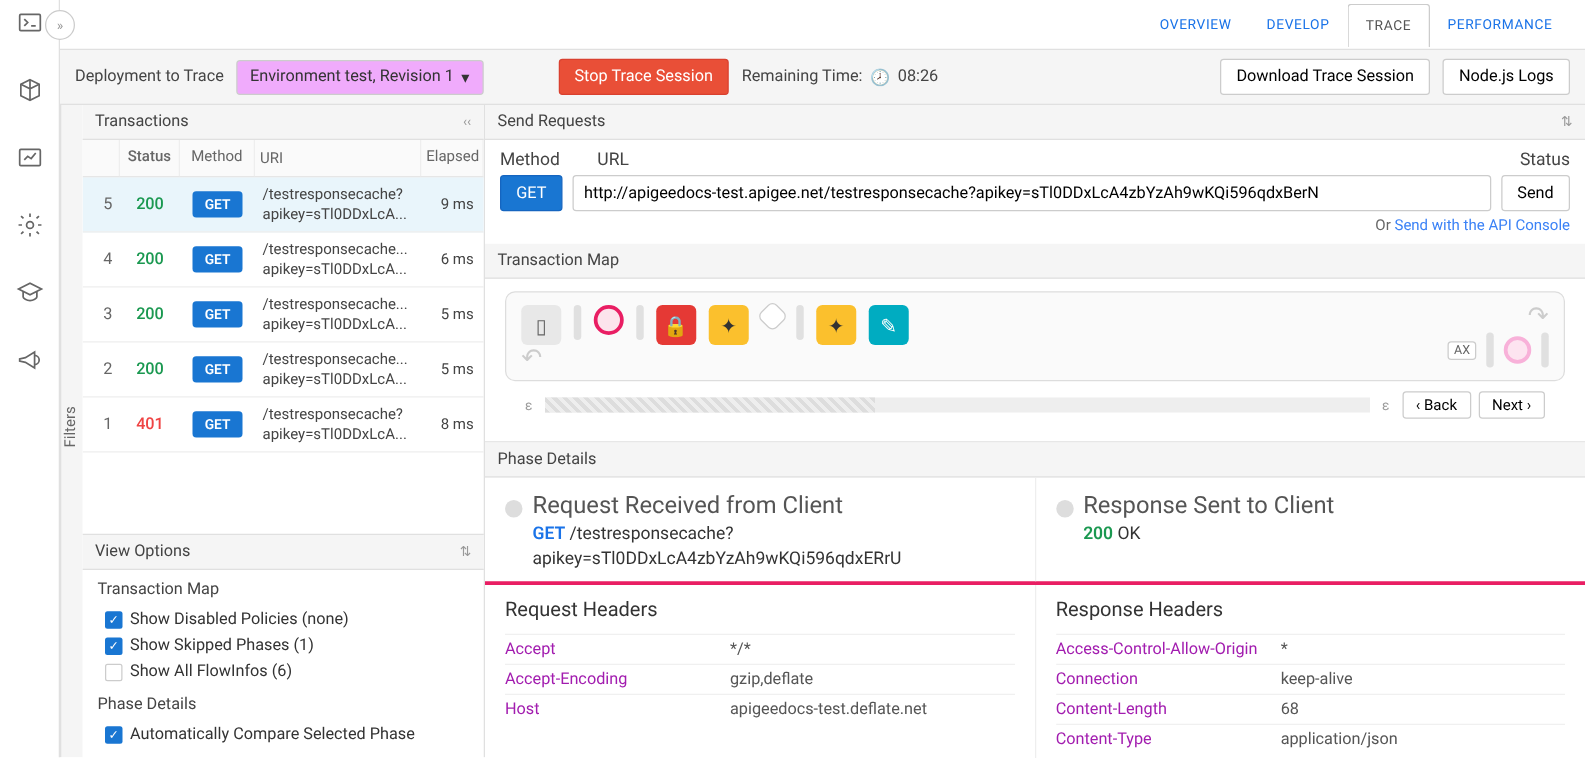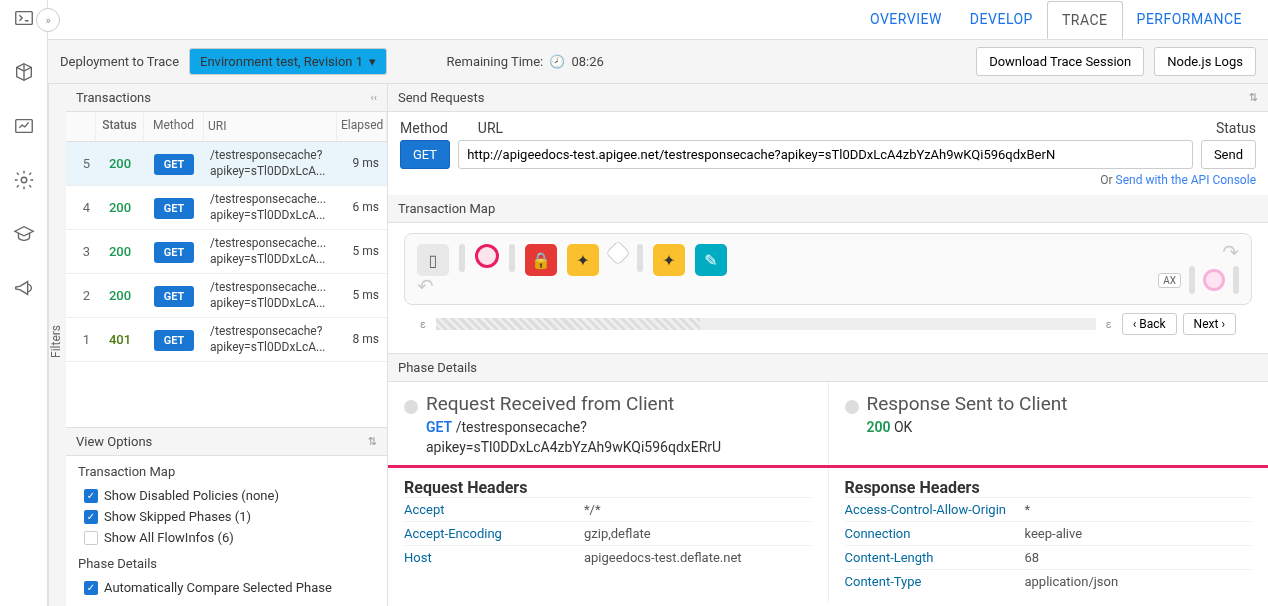--- a/index.html
+++ b/index.html
@@ -4,43 +4,43 @@
 <style>
 *{box-sizing:border-box;margin:0;padding:0;font-family:-apple-system,BlinkMacSystemFont,"Segoe UI",Roboto,sans-serif}
 body{font-size:13px;color:#333;background:#fff;width:1268px;height:606px;overflow:hidden}
 .app{display:flex;height:100%}
 .rail{width:48px;border-right:1px solid #e0e0e0;display:flex;flex-direction:column;align-items:center;padding-top:6px;gap:30px;background:#fff}
 .rail-icon{width:24px;height:24px;display:flex;align-items:center;justify-content:center;color:#666}
 .main{flex:1;display:flex;flex-direction:column}
 .topbar{height:40px;border-bottom:1px solid #e0e0e0;display:flex;align-items:center;padding:0 12px;position:relative}
 .expand-btn{width:24px;height:24px;border:1px solid #ccc;border-radius:50%;display:flex;align-items:center;justify-content:center;color:#999;position:absolute;left:-12px;top:8px;background:#fff;font-size:11px}
 .tabs{margin-left:auto;display:flex;gap:0}
-.tab{padding:10px 14px;color:#1a73e8;cursor:pointer;font-size:14px;letter-spacing:.5px}
+.tab{padding:10px 14px;color:#1a73e8;cursor:pointer;font-size:11px;letter-spacing:.5px}
 .tab.active{color:#555;border:1px solid #ccc;border-bottom-color:#fff;border-radius:3px 3px 0 0;margin-bottom:-1px;background:#fff}
 .toolbar{height:44px;background:#f5f5f5;border-bottom:1px solid #e0e0e0;display:flex;align-items:center;padding:0 12px;gap:10px}
 .toolbar-label{color:#444}
-.dropdown{border:1px solid #ccc;background:#0ea5e9;border-radius:3px;padding:5px 10px;display:flex;align-items:center;gap:6px;cursor:pointer}
+.dropdown{border:1px solid #ccc;background:#f0abfc;border-radius:3px;padding:5px 10px;display:flex;align-items:center;gap:6px;cursor:pointer}
 .btn{border:1px solid #ccc;background:#fff;border-radius:3px;padding:6px 12px;cursor:pointer;font-size:13px}
 .btn-danger{background:#e94f37;color:#fff;border-color:#d9402f}
 .remaining{display:flex;align-items:center;gap:6px;color:#444}
 .spacer{flex:1}
 .content{flex:1;display:flex;overflow:hidden}
 .filters-tab{width:18px;background:#f5f5f5;border-right:1px solid #e0e0e0;writing-mode:vertical-rl;text-align:center;padding-top:8px;color:#666;font-size:12px;transform:rotate(180deg)}
 .left-pane{width:322px;border-right:1px solid #e0e0e0;display:flex;flex-direction:column}
 .pane-header{background:#f5f5f5;border-bottom:1px solid #e0e0e0;padding:6px 10px;font-size:13px;color:#444;display:flex;align-items:center}
 .collapse-icon{margin-left:auto;color:#999;font-size:11px}
 .tx-table{flex:1;overflow:auto}
 .tx-head{display:flex;border-bottom:1px solid #e0e0e0;background:#fafafa}
 .tx-head>div{padding:6px 4px;font-size:12px;color:#666;border-right:1px solid #eee}
 .tx-row{display:flex;border-bottom:1px solid #eee;align-items:center;min-height:44px}
 .tx-row.sel{background:#e9f5fb}
 .col-n{width:30px;text-align:right;padding-right:6px;color:#666}
 .col-status{width:48px;text-align:center;font-weight:500}
 .st-200{color:#1a9850}
-.st-401{color:#4d7c0f}
+.st-401{color:#ef4444}
 .col-method{width:60px;text-align:center}
 .method-badge{background:#1976d2;color:#fff;border-radius:3px;padding:4px 10px;font-size:11px;font-weight:600}
 .col-uri{flex:1;padding:4px 6px;font-size:12px;color:#444;line-height:1.4;overflow:hidden}
 .col-elapsed{width:50px;text-align:right;padding-right:8px;color:#444;font-size:12px}
 .view-opts{border-top:1px solid #e0e0e0}
 .vo-body{padding:8px 12px;font-size:13px}
 .vo-section{margin-bottom:6px;color:#444}
 .vo-item{display:flex;align-items:center;gap:6px;padding:3px 0;margin-left:6px}
 .vo-check{width:14px;height:14px;background:#1976d2;border-radius:2px;display:inline-flex;align-items:center;justify-content:center;color:#fff;font-size:10px}
 .vo-check.off{background:#fff;border:1px solid #ccc}
@@ -78,23 +78,23 @@
 .pd-col{flex:1;padding:10px 16px}
 .pd-col+.pd-col{border-left:1px solid #eee}
 .pd-dot{display:inline-block;width:14px;height:14px;border-radius:50%;background:#ddd;margin-right:8px;vertical-align:middle}
 .pd-title{font-size:19px;color:#555;font-weight:400}
 .pd-sub{margin-left:22px;margin-top:4px;font-size:14px}
 .pd-sub .m{color:#1a73e8;font-weight:600}
 .pd-sub .s{color:#1a9850;font-weight:600}
 .headers-cols{display:flex}
 .headers-col{flex:1;padding:10px 16px}
 .headers-col+.headers-col{border-left:1px solid #eee}
-.headers-col h4{font-size:16px;font-weight:700;color:#333}
+.headers-col h4{font-size:16px;font-weight:400;margin-bottom:10px;color:#333}
 .hdr-row{display:flex;padding:4px 0;border-top:1px solid #f0f0f0}
-.hdr-row>:first-child{width:180px;color:#0369a1}
+.hdr-row>:first-child{width:180px;color:#a21caf}
 .hdr-row>:last-child{color:#555}
 svg{width:22px;height:22px;stroke:#666;fill:none;stroke-width:1.5}
 </style>
 </head>
 <body>
 
 <div class="app">
   <div class="rail">
     <div class="rail-icon">
         <svg viewBox="0 0 24 24">
@@ -145,20 +145,21 @@
         </div>
     </div>
 
     <div class="toolbar">
       <span class="toolbar-label">Deployment to Trace</span>
       <div class="dropdown">
         <span>Environment test, Revision 1</span>
         <span>▾</span>
       </div>
       <div style="width:40px"></div>
+      <button class="btn btn-danger">Stop Trace Session</button>
       <span class="remaining">
         <span>Remaining Time:</span>
         <span>🕗</span>
         <span>08:26</span>
       </span>
       <div class="spacer"></div>
       <button class="btn">Download Trace Session</button>
       <button class="btn">Node.js Logs</button>
     </div>
 

